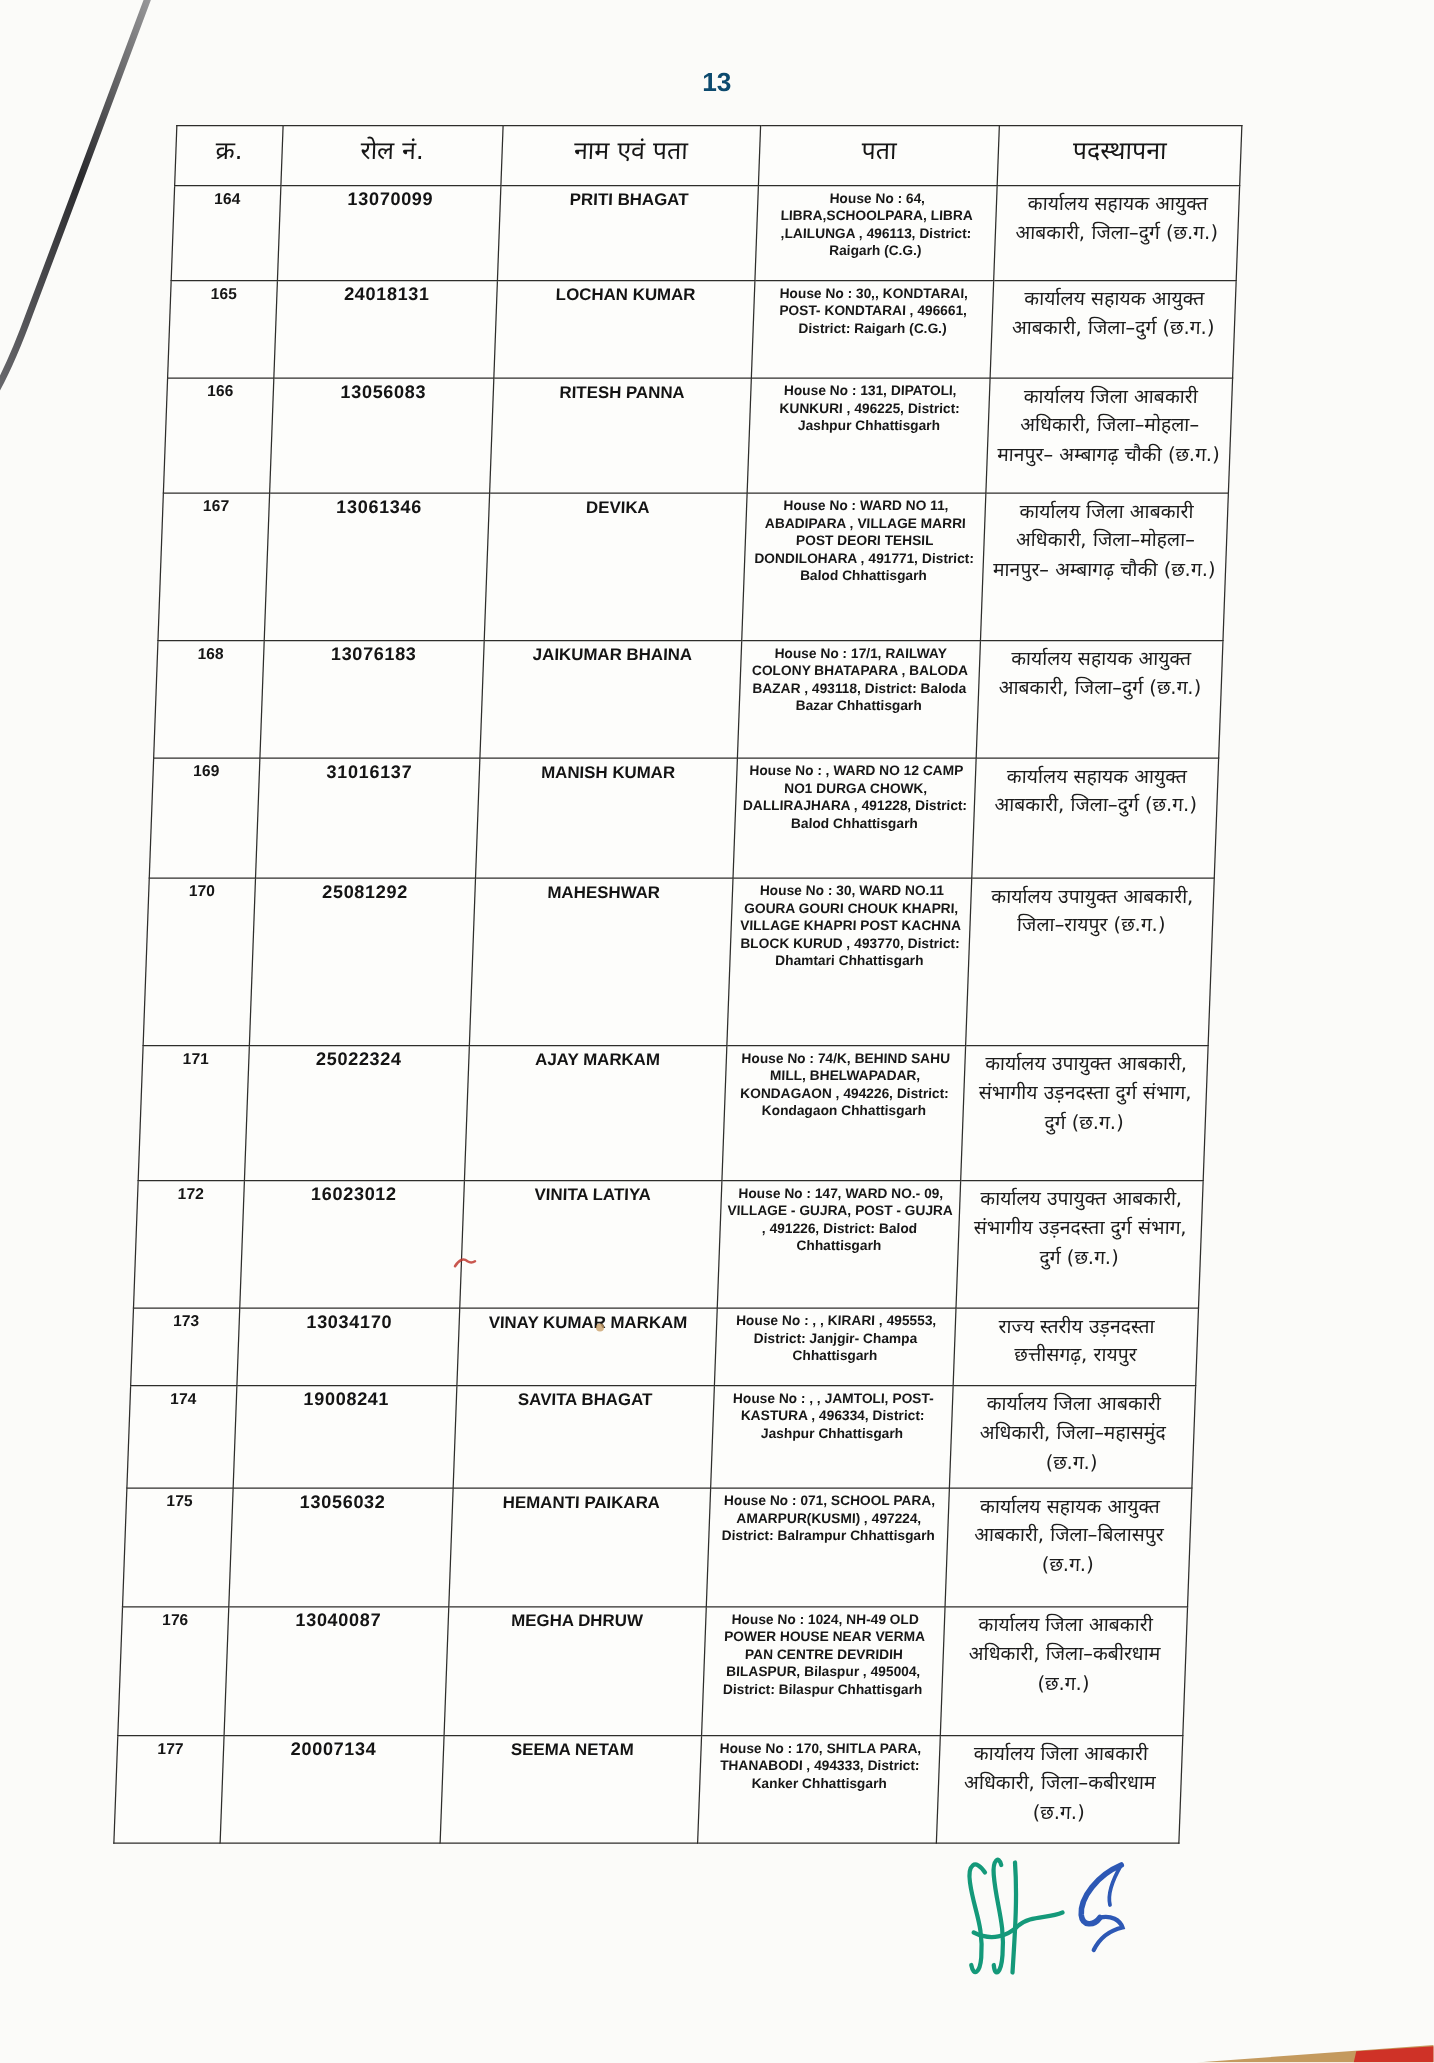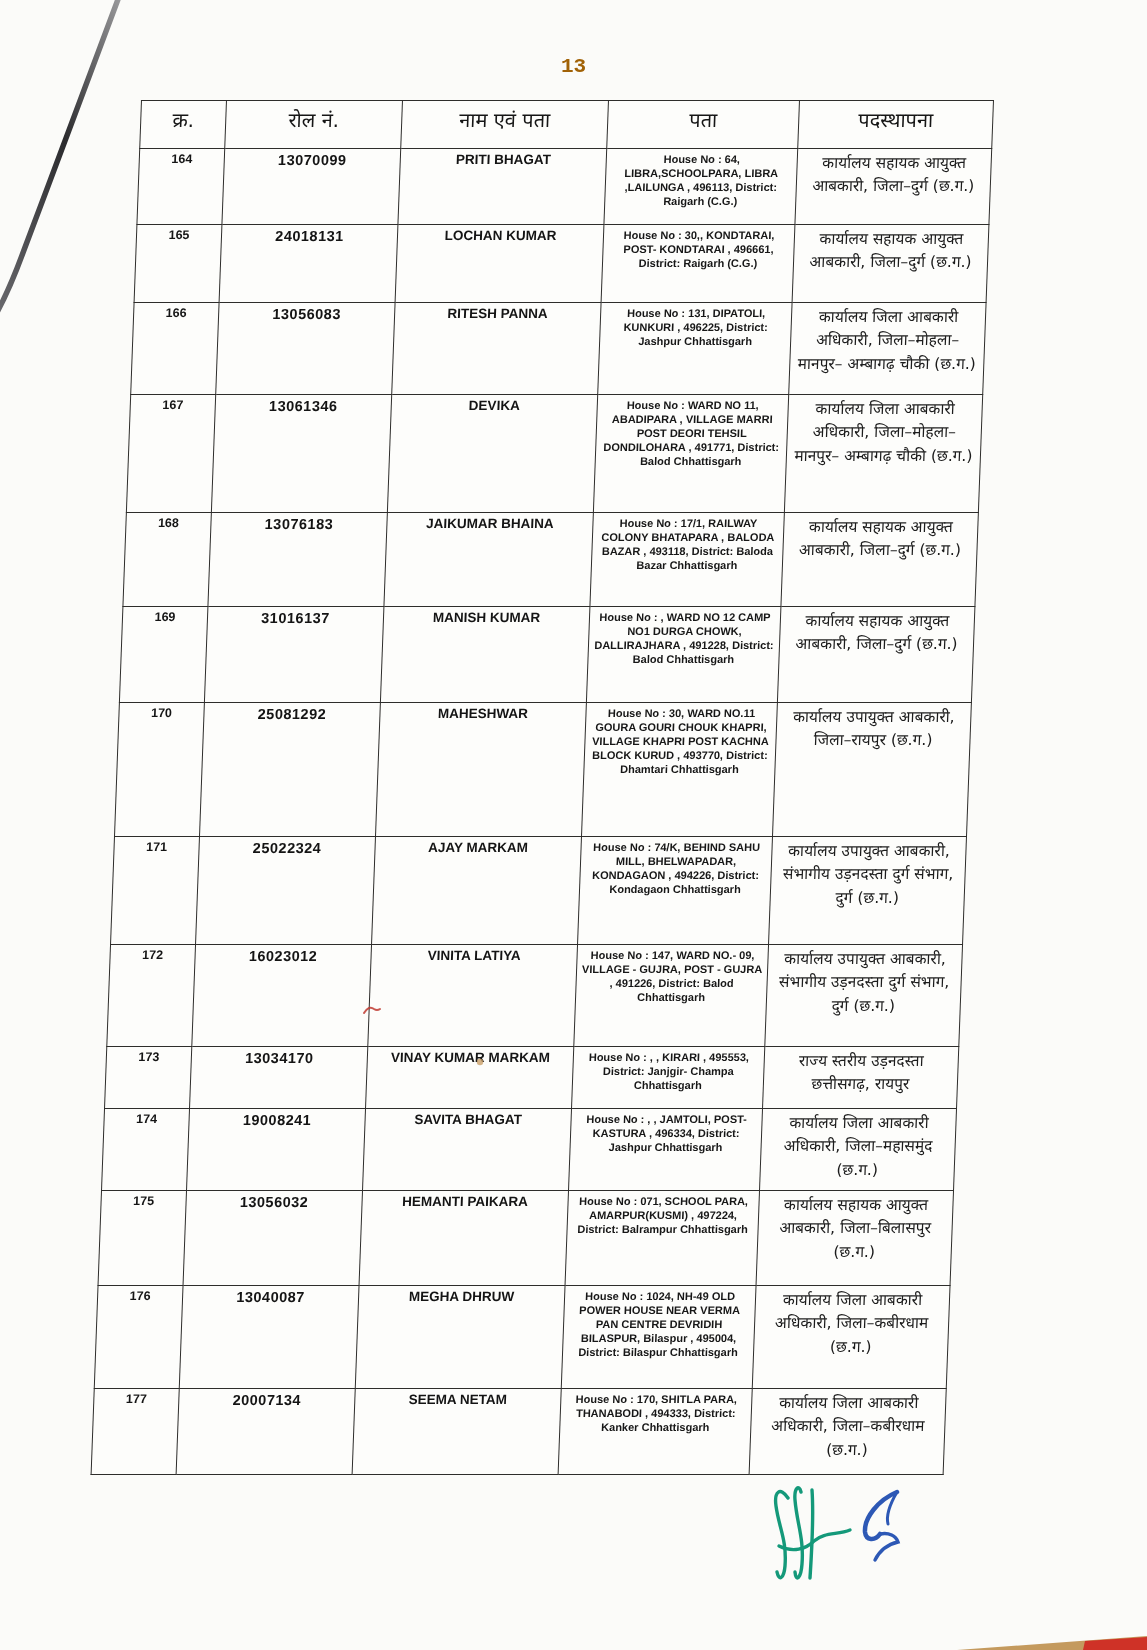--- a/index.html
+++ b/index.html
@@ -7,22 +7,22 @@
     width:1147px;height:1650px;
     background:#fbfbf9;
     overflow:hidden;
     position:relative;
     font-family:"Liberation Sans","DejaVu Sans",sans-serif;
     color:#1b1b1b;
   }
   .page-number{
     position:absolute;top:55px;left:0;width:1147px;
     text-align:center;
-    font-family:Liberation Mono, monospace;
-    font-size:21px;font-weight:700;color:#a16207;
+    font-family:Liberation Sans, sans-serif;
+    font-size:21px;font-weight:700;color:#0c4a6e;
   }
   
   .table-wrap{
     position:absolute;left:141px;top:100px;
     transform:skewX(-2.1deg);
     transform-origin:top left;
   }
   table.roster{
     border-collapse:collapse;
     table-layout:fixed;

